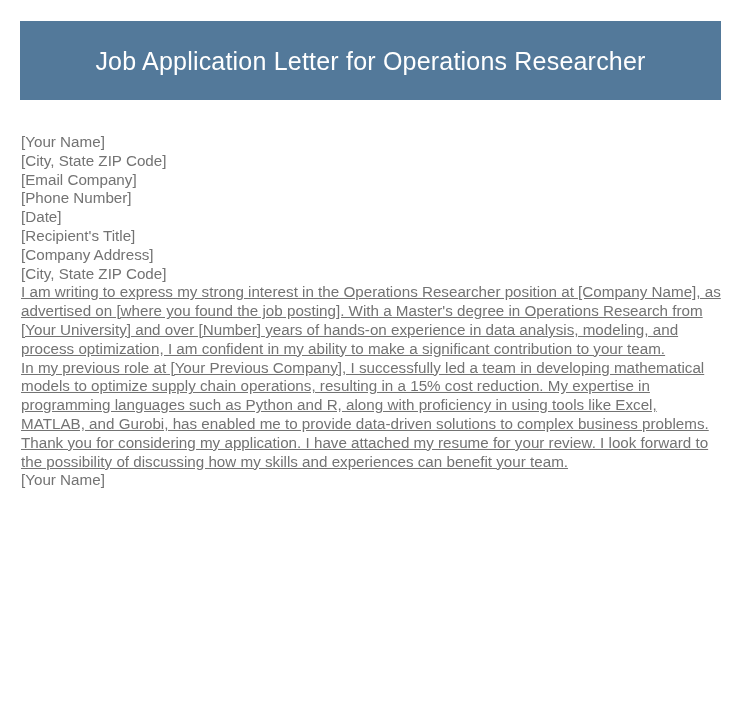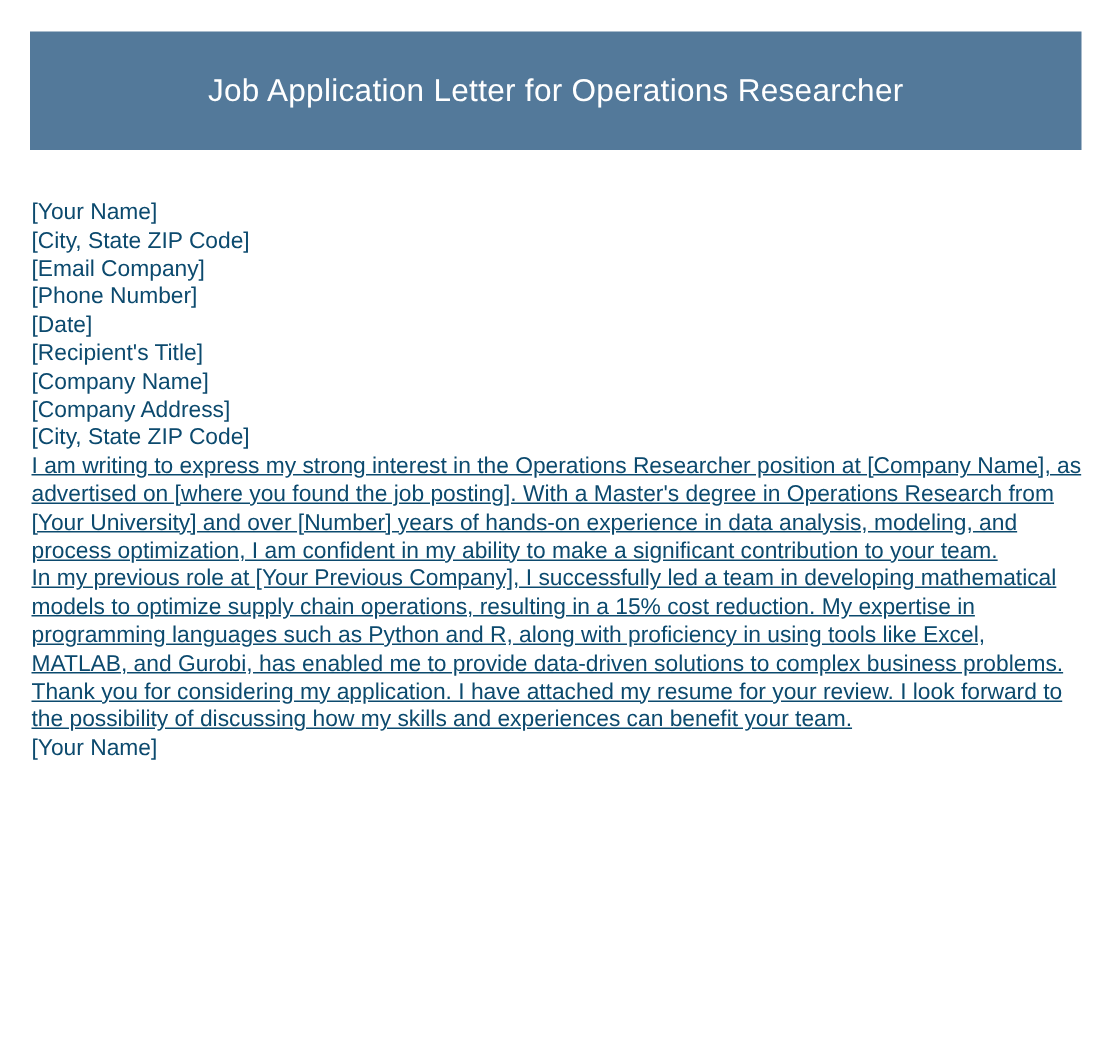--- a/index.html
+++ b/index.html
@@ -25,33 +25,33 @@
     top: 21px;
     width: 701px;
     height: 79px;
     background: #53799a;
     display: flex;
     align-items: center;
     justify-content: center;
   }
   .doc-header-title {
     color: #ffffff;
-    font-size: 21px;
+    font-size: 25px;
     font-weight: 400;
     letter-spacing: 0.2px;
     line-height: 1.2;
     text-align: center;
     font-family: "Liberation Sans", sans-serif;
   }
   .doc-body {
     position: absolute;
     left: 21px;
     top: 133px;
     width: 700px;
-    color: #0c4a6e;
+    color: #737373;
     font-size: 15.2px;
     line-height: 18.8px;
     font-family: "Liberation Sans", sans-serif;
   }
   .letter-line {
     margin: 0;
     padding: 0;
     text-align: left;
     white-space: normal;
     word-wrap: break-word;
@@ -72,21 +72,20 @@
     <div class="doc-header-title">Job Application Letter for Operations Researcher</div>
   </div>
 
   <div class="doc-body">
       <div class="letter-line">[Your Name]</div>
       <div class="letter-line">[City, State ZIP Code]</div>
       <div class="letter-line">[Email Company]</div>
       <div class="letter-line">[Phone Number]</div>
       <div class="letter-line">[Date]</div>
       <div class="letter-line">[Recipient's Title]</div>
-      <div class="letter-line">[Company Name]</div>
       <div class="letter-line">[Company Address]</div>
       <div class="letter-line">[City, State ZIP Code]</div>
       <div class="letter-para">I am writing to express my strong interest in the Operations Researcher position at [Company Name], as advertised on [where you found the job posting]. With a Master's degree in Operations Research from [Your University] and over [Number] years of hands-on experience in data analysis, modeling, and process optimization, I am confident in my ability to make a significant contribution to your team.</div>
       <div class="letter-para">In my previous role at [Your Previous Company], I successfully led a team in developing mathematical models to optimize supply chain operations, resulting in a 15% cost reduction. My expertise in programming languages such as Python and R, along with proficiency in using tools like Excel, MATLAB, and Gurobi, has enabled me to provide data-driven solutions to complex business problems.</div>
       <div class="letter-para">Thank you for considering my application. I have attached my resume for your review. I look forward to the possibility of discussing how my skills and experiences can benefit your team.</div>
       <div class="letter-line">[Your Name]</div>
     </div>
 
 </div>
 

